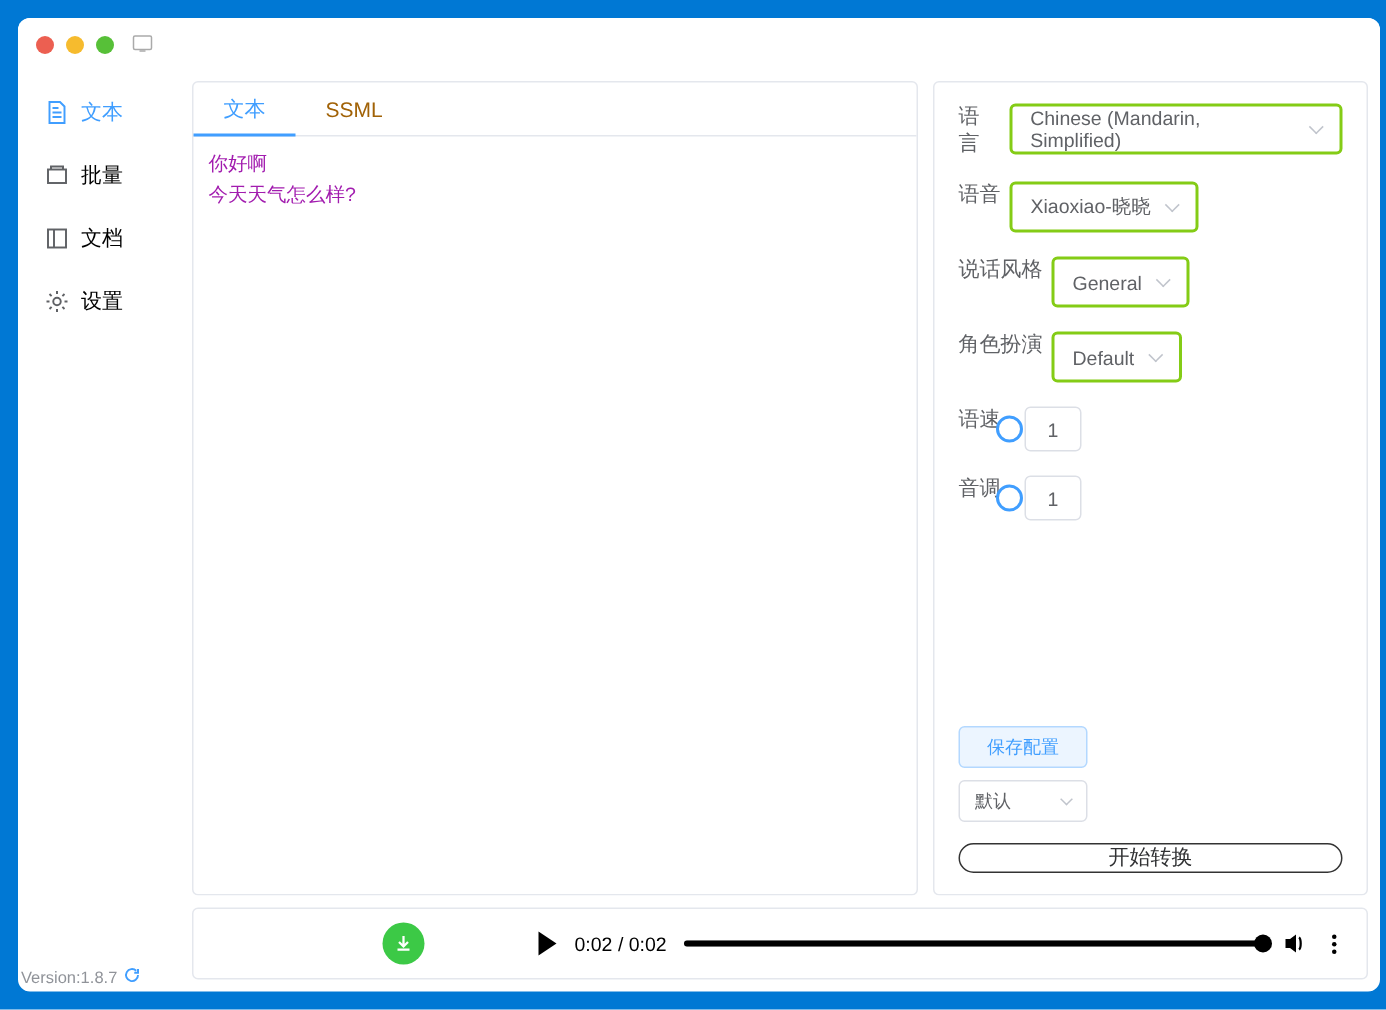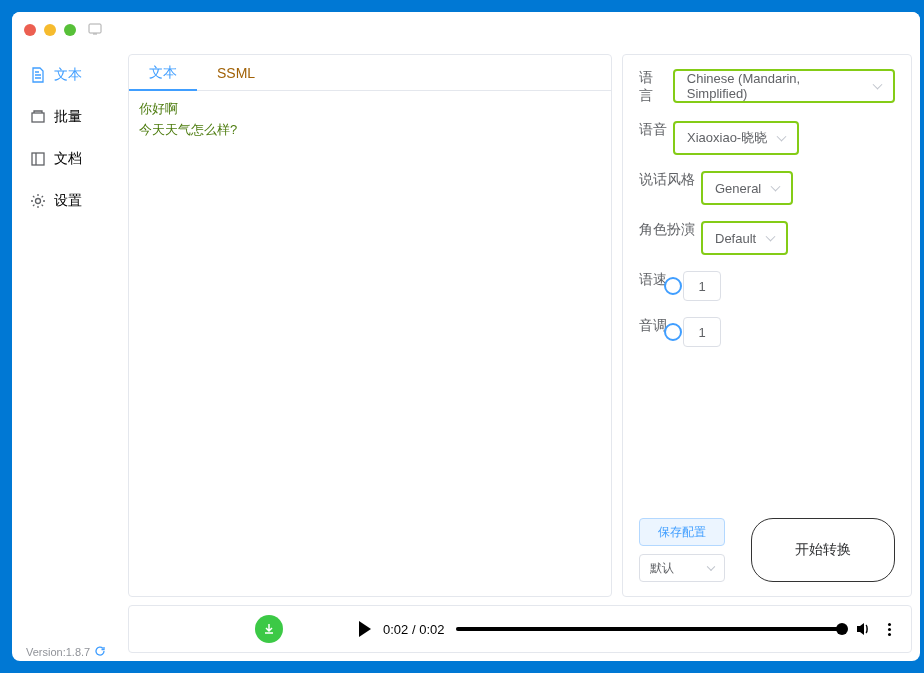--- a/index.html
+++ b/index.html
@@ -115,21 +115,21 @@
       position: absolute;
       bottom: -1px;
       left: 0; right: 0;
       height: 2px;
       background: #409eff;
     }
     .textarea {
       flex: 1;
       padding: 8px 10px;
       font-size: 13px;
-      color: #4d7c0f;
+      color: #a21caf;
       line-height: 1.6;
       border: none;
       outline: none;
       resize: none;
       font-family: inherit;
       white-space: pre-wrap;
     }
     .settings-panel {
       width: 290px;
       border: 1px solid #e4e7ed;
@@ -209,23 +209,24 @@
       border: 1px solid #dcdfe6;
       border-radius: 4px;
       display: flex;
       align-items: center;
       justify-content: center;
       font-size: 13px;
       color: #606266;
     }
     .actions-row {
       display: flex;
-      gap: 26px;
+      gap: 14px;
       margin-top: auto;
       align-items: stretch;
+      flex-direction: column;
     }
     .save-col { display: flex; flex-direction: column; gap: 8px; width: 86px; }
     .save-btn {
       height: 28px;
       background: #ecf5ff;
       border: 1px solid #b3d8ff;
       color: #409eff;
       border-radius: 4px;
       font-size: 12px;
       cursor: pointer;
@@ -320,21 +321,21 @@
       background: #000;
       border-radius: 50%;
       transform: translate(-50%, -50%);
     }
     .volume-icon { width: 18px; height: 18px; cursor: pointer; }
     .menu-dots { display: flex; flex-direction: column; gap: 2px; cursor: pointer; padding: 4px; }
     .menu-dots span { width: 3px; height: 3px; background: #000; border-radius: 50%; }
     .version-bar {
       position: absolute;
       bottom: 2px;
-      left: 14px;
+      left: 2px;
       font-size: 11px;
       color: #909399;
       display: flex;
       align-items: center;
       gap: 4px;
     }
     .refresh-icon { color: #409eff; cursor: pointer; }
   </style>
 </head>
 <body>

